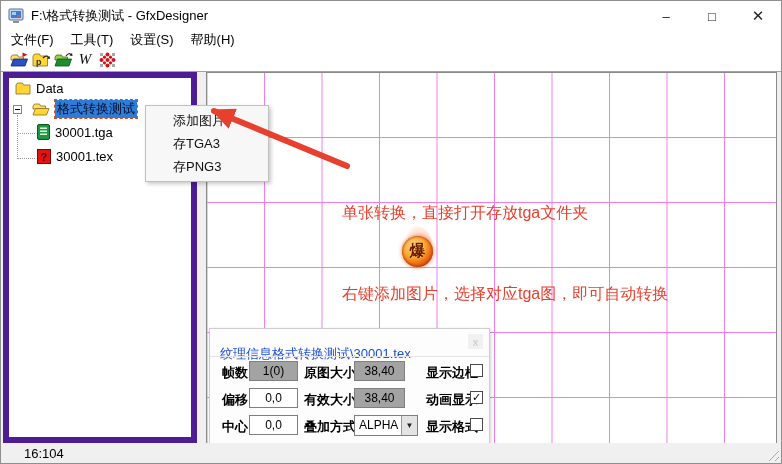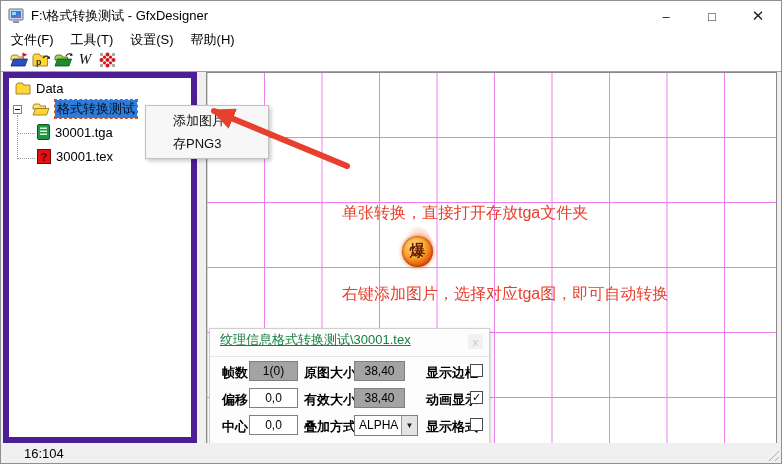--- a/index.html
+++ b/index.html
@@ -52,21 +52,21 @@
     background:radial-gradient(circle at 38% 32%, #ffd887, #fca52d 40%, #e95f10 68%, #b33407 88%, #962a06);
     box-shadow:0 0 4px rgba(240,90,30,.8), inset 0 0 3px #8a2504; }
   .sprite .char { position:absolute; left:3px; top:8px; width:31px; height:31px; display:flex; align-items:center; justify-content:center;
     font-size:16px; font-weight:bold; color:#6b1502; text-shadow:0 0 2px #ffd84a, 0 0 1px #ffe680; }
 
   
   .annotation { position:absolute; left:135px; top:72px; font-size:16px; line-height:27px; color:#e8402e; white-space:pre; }
 
   
   .props { position:absolute; left:2px; top:255px; width:281px; height:116px; background:#fdfdfd; border:1px solid #cfcfcf; box-shadow:1px 1px 3px rgba(0,0,0,.18); font-size:13px; }
-  .props-title { position:absolute; left:10px; top:2px; color:#15803d; white-space:pre;text-decoration:underline; }
+  .props-title { position:absolute; left:10px; top:16px; color:#1d4ed8; white-space:pre; }
   .props-close { position:absolute; right:6px; top:5px; width:15px; height:15px; background:#f1f1f1; color:#c6c6c6; font-size:11px; display:flex; align-items:center; justify-content:center; }
   .props-sep { position:absolute; left:0; right:0; top:27px; border-top:1px solid #e4e4e4; }
   .prow { position:absolute; left:0; right:0; height:20px; }
   .r1 { top:32px; } .r2 { top:59px; } .r3 { top:86px; }
   .plabel { position:absolute; top:3px; color:#000; white-space:nowrap;font-weight:bold; }
   .l1 { left:12px; } .l2 { left:94px; } .l3 { left:216px; }
   .pinput { position:absolute; top:0; height:20px; border:1px solid #7f7f7f; font-size:12px; text-align:center; line-height:18px; color:#000; }
   .i1 { left:39px; width:49px; } .i2 { left:144px; width:51px; }
   .ro { background:#a3a3a3; } .ed { background:#fff; }
   .pcheck { position:absolute; left:260px; top:3px; width:13px; height:13px; border:1px solid #4a4a4a; background:#fff; font-size:11px; line-height:11px; text-align:center; color:#000; font-weight:bold; }
@@ -250,20 +250,21 @@
           <span class="dd-btn">▼</span>
         </span>
         <span class="plabel l3">显示格式</span>
         <span class="pcheck"></span>
       </div>
     </div>
   </div>
 
   <div class="ctx-menu">
     <div class="ctx-item">添加图片</div>
+    <div class="ctx-item">存TGA3</div>
     <div class="ctx-item">存PNG3</div>
   </div>
 
   <svg class="arrow-svg" width="782" height="464" viewBox="0 0 782 464">
     <defs>
       <marker id="ah" markerWidth="4" markerHeight="3.6" refX="3.4" refY="1.8" orient="auto">
         <path d="M0,0 L4,1.8 L0,3.6 z" fill="#e8402e"></path>
       </marker>
     </defs>
     <line x1="346" y1="165" x2="213" y2="110" stroke="#e8402e" stroke-width="6" stroke-linecap="round" marker-end="url(#ah)"></line>

